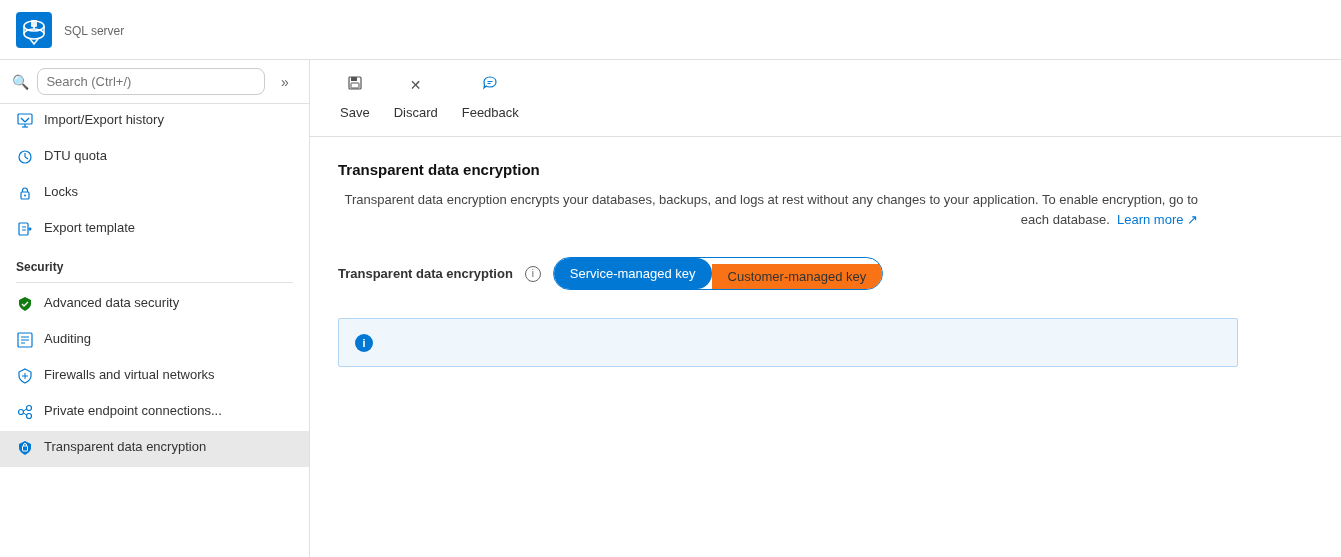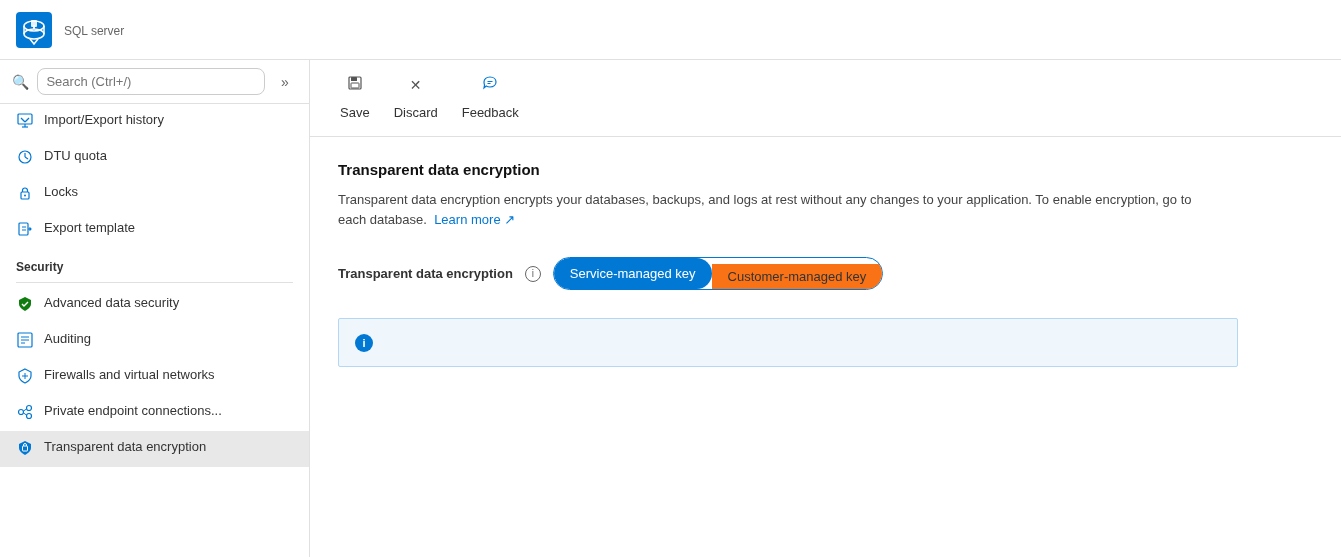--- a/index.html
+++ b/index.html
@@ -33,21 +33,21 @@
     .sidebar-content::-webkit-scrollbar-thumb { background: #ccc; border-radius: 3px; }
 
     
     .content-area { flex: 1; display: flex; flex-direction: column; overflow: hidden; }
     .toolbar { display: flex; align-items: center; padding: 10px 20px; border-bottom: 1px solid #e0e0e0; gap: 4px; }
     .toolbar-btn { display: flex; align-items: center; gap: 12px; padding: 6px 10px; background: none; border: none; cursor: pointer; font-size: 13px; color: #333; border-radius: 2px; flex-direction: column; }
     .toolbar-btn .btn-icon { font-size: 14px; color: #555; }
 
     .content-body { flex: 1; padding: 24px 28px; overflow-y: auto; }
     .content-title { font-size: 15px; font-weight: 600; color: #111; margin-bottom: 12px; }
-    .content-description { font-size: 13px; color: #444; line-height: 1.5; max-width: 860px; margin-bottom: 28px; }
+    .content-description { font-size: 13px; color: #444; line-height: 1.5; max-width: 860px; margin-bottom: 28px; text-align: right; }
     .content-description a { color: #0078d4; text-decoration: none; }
 
     
     .setting-row { display: flex; align-items: center; gap: 12px; margin-bottom: 28px; }
     .setting-label { font-size: 13px; font-weight: 600; color: #333; }
     .info-icon { width: 16px; height: 16px; border-radius: 50%; background: none; border: 1.5px solid #666; display: inline-flex; align-items: center; justify-content: center; font-size: 10px; color: #666; cursor: pointer; }
     .toggle-group { display: flex; border: 1.5px solid #0078d4; border-radius: 20px; overflow: hidden; }
     .toggle-option { padding: 5px 16px; font-size: 13px; cursor: pointer; border: none; background: none; }
     .toggle-option.active { background: #0078d4; color: #fff; border-radius: 16px; }
     .toggle-option.inactive { background: #f97316; color: #333; margin-top: 6px; }

